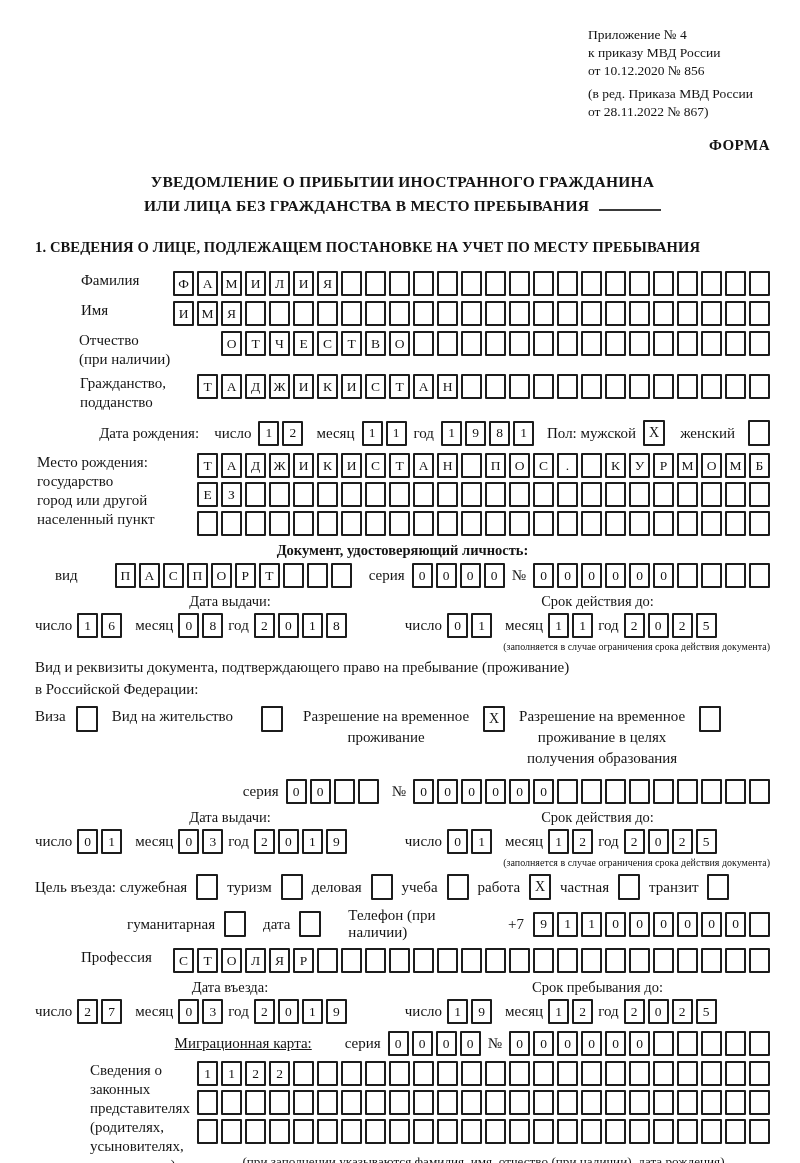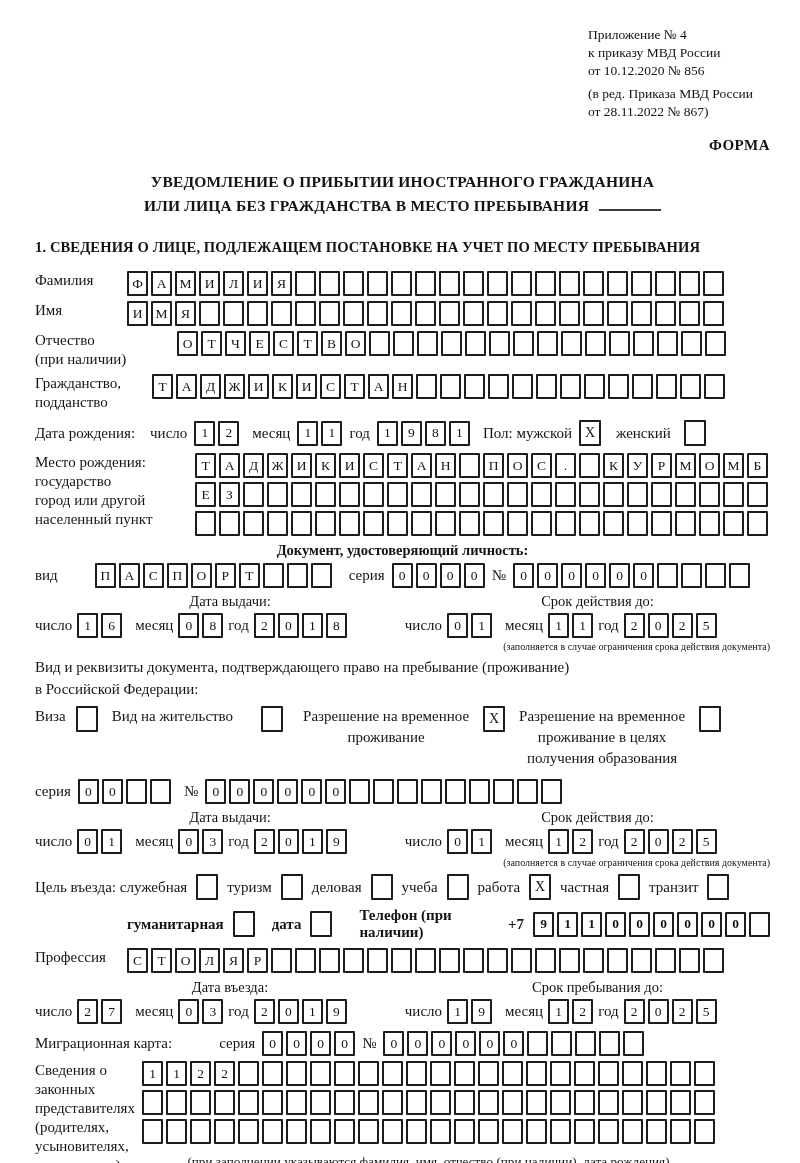--- a/index.html
+++ b/index.html
@@ -9,21 +9,21 @@
   
   .hdr{margin-left:553px;font-size:13.5px;line-height:18px;}
   .hdr .grp2{margin-top:5px;}
   .forma{ text-align:right;font-weight:bold;margin-top:16px;font-size:15px;letter-spacing:.5px;}
   
   .title{text-align:center;font-weight:bold;font-size:15.5px;line-height:24px;margin-top:16px;letter-spacing:.2px;}
   .uline{display:inline-block;width:62px;border-bottom:2.5px solid #3a3a3a;margin-left:10px;}
   .section{font-weight:bold;font-size:14.6px;margin-top:21px;letter-spacing:.1px;}
   
   .rows{margin-top:15px;}
-  .row{display:flex;align-items:flex-start;margin-bottom:5px;}
+  .row{display:flex;align-items:flex-start;margin-bottom:5px;justify-content:flex-end;}
   .lbl{white-space:pre-line;line-height:19px;flex-shrink:0;}
   .lbl.w92{width:92px;} .lbl.w160{width:160px;} .lbl.w105{width:105px;}
   .cells{display:flex;gap:3px;flex-wrap:nowrap;}
   .cell{box-sizing:border-box;width:21px;height:25px;border:2px solid #1c1c1c;border-radius:1px;
         display:flex;align-items:center;justify-content:center;font-size:13.5px;flex-shrink:0;background:#fff;}
   .cbx{box-sizing:border-box;width:22px;height:26px;border:2px solid #1c1c1c;border-radius:1px;
        display:inline-flex;align-items:center;justify-content:center;font-size:14px;flex-shrink:0;background:#fff;}
   .inline{display:flex;align-items:center;gap:7px;flex-wrap:nowrap;}
   .ml25{margin-left:25px;} .ml50{margin-left:50px;}
   .stack{display:flex;flex-direction:column;gap:4px;}
@@ -506,21 +506,21 @@
       <span>учеба</span>
       <span class="cbx"></span>
       <span>работа</span>
       <span class="cbx">X</span>
       <span>частная</span>
       <span class="cbx"></span>
       <span>транзит</span>
       <span class="cbx"></span>
     </div>
 
-    <div class="prow" style="padding-left:92px;font-weight:bold;">
+    <div class="prow" style="padding-left:92px;">
       <span>гуманитарная</span>
       <span class="cbx"></span>
       <span style="margin-left:8px;">дата</span>
       <span class="cbx"></span>
       <span style="margin-left:18px;">Телефон (при наличии)</span>
       <span style="margin-left:14px;">+7</span>
       <span class="cells">
           <span class="cell">9</span>
           <span class="cell">1</span>
           <span class="cell">1</span>
@@ -607,21 +607,21 @@
               <span class="cell">2</span>
               <span class="cell">0</span>
               <span class="cell">2</span>
               <span class="cell">5</span>
             </span>
         </div>
       </div>
     </div>
 
     <div class="row inline" style="margin-top:7px;">
-      <span style="margin-right:40px;">Миграционная карта:</span>
+      <span style="margin-right:26px;text-decoration:underline;">Миграционная карта:</span>
       <span>серия</span>
       <span class="cells">
           <span class="cell">0</span>
           <span class="cell">0</span>
           <span class="cell">0</span>
           <span class="cell">0</span>
         </span>
       <span>№</span>
       <span class="cells">
           <span class="cell">0</span>

